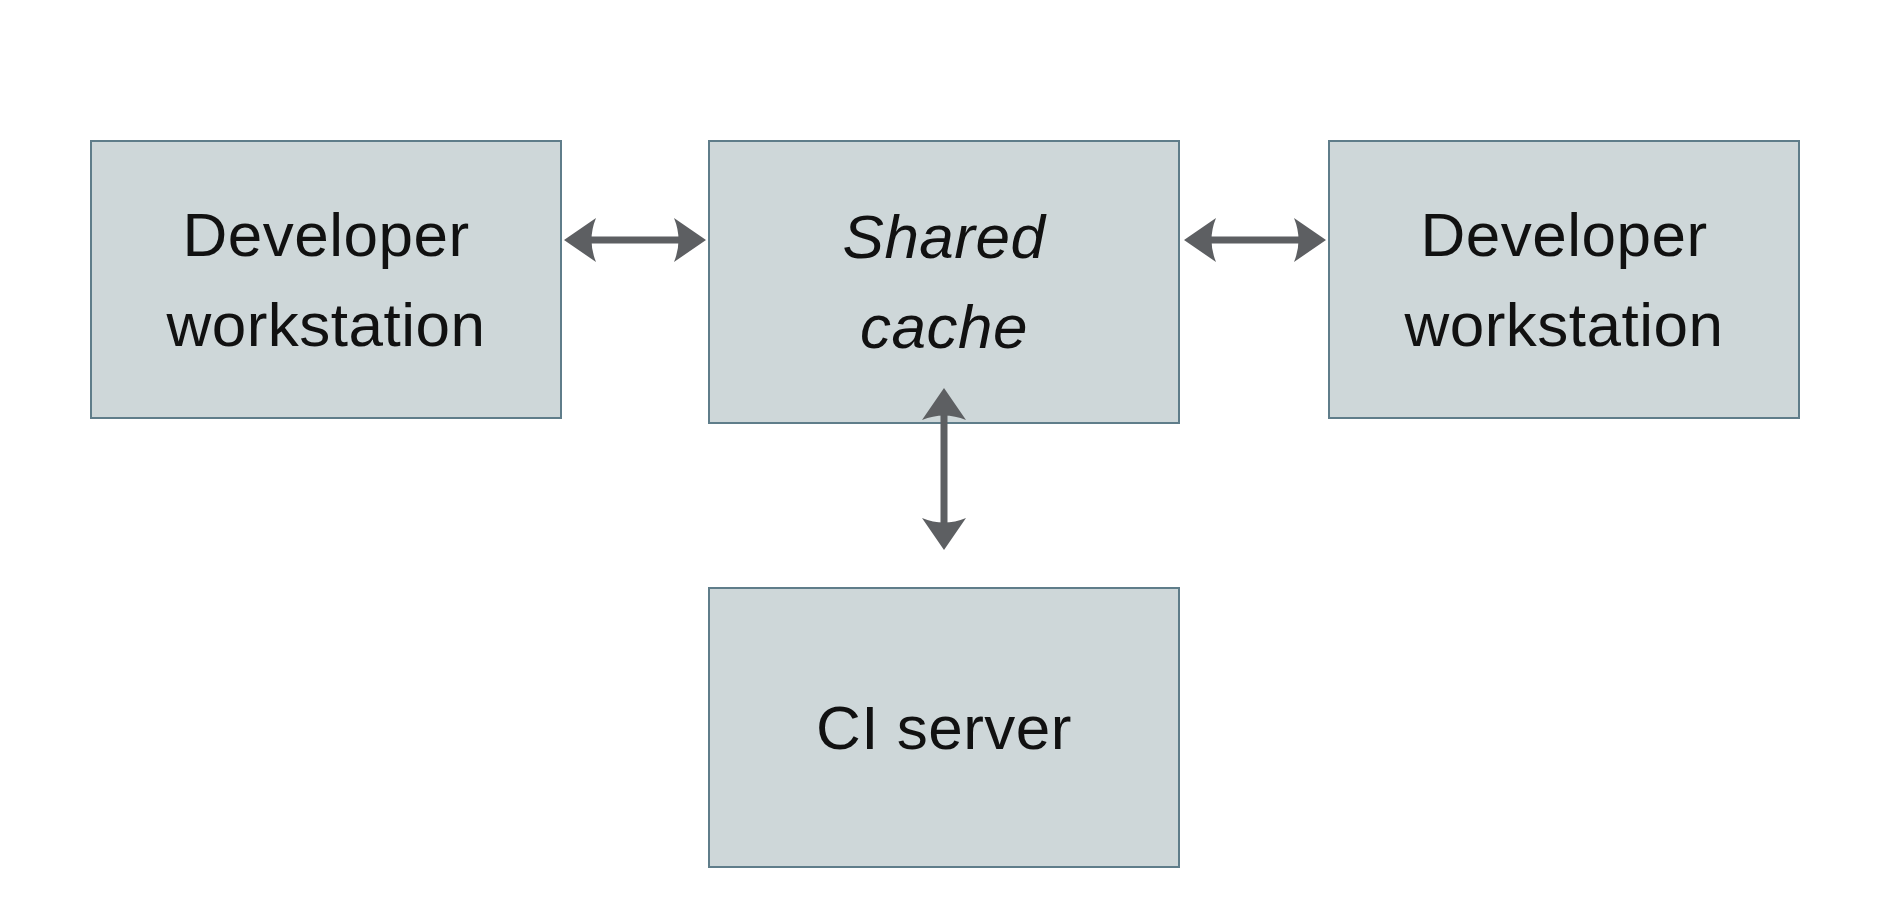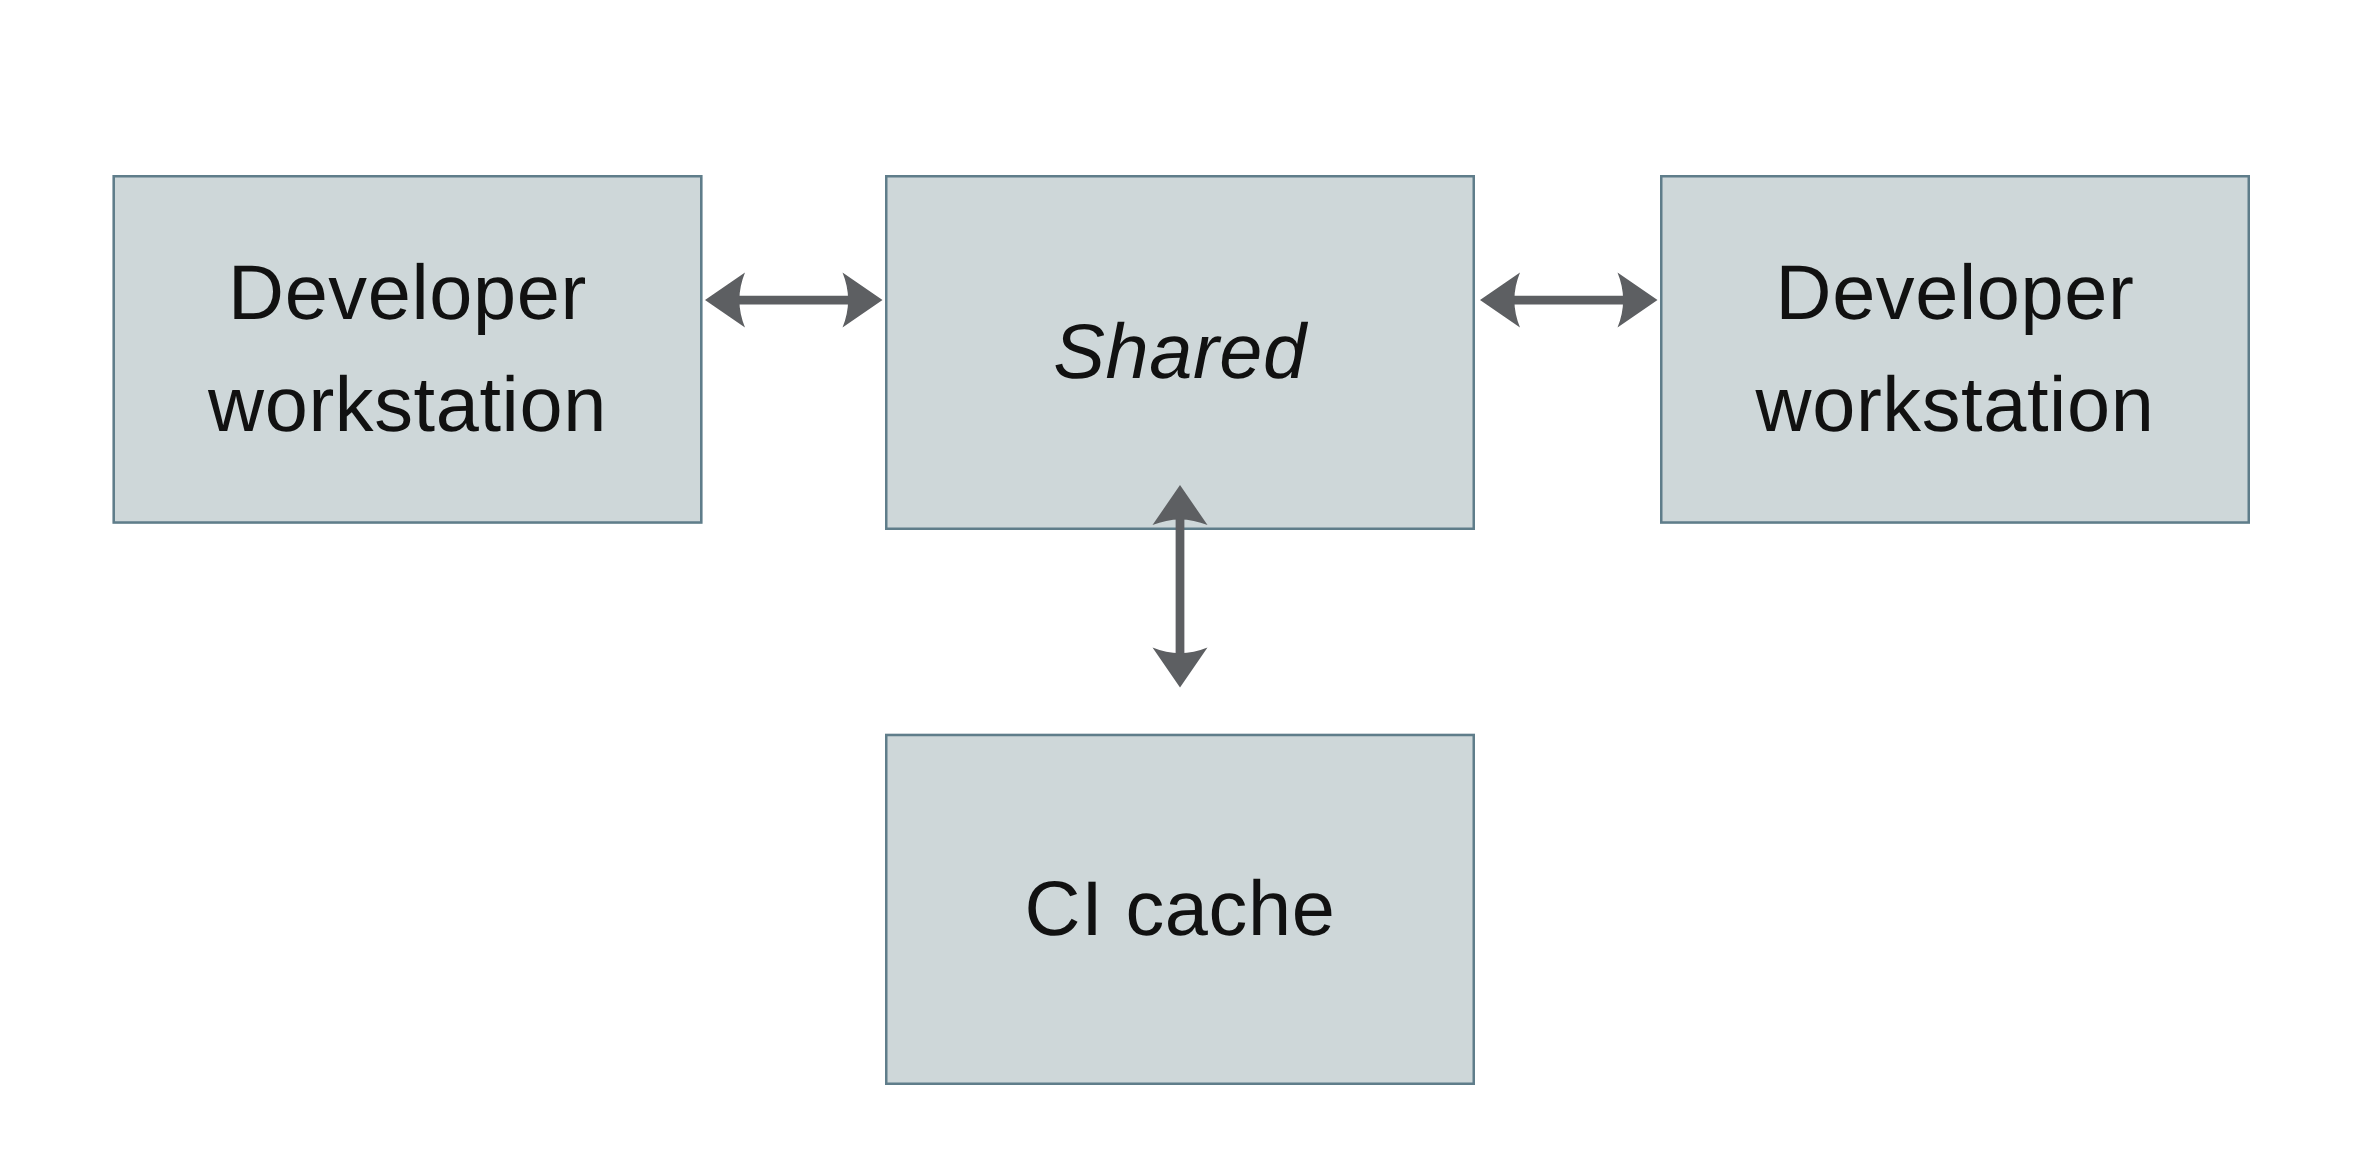--- a/index.html
+++ b/index.html
@@ -49,29 +49,30 @@
 
 <div class="canvas">
 
   <div class="node node-dev-left">
     <span>Developer</span>
     <span>workstation</span>
   </div>
 
   <div class="node node-cache">
     <span>Shared</span>
+    <span>cache</span>
   </div>
 
   <div class="node node-dev-right">
     <span>Developer</span>
     <span>workstation</span>
   </div>
 
   <div class="node node-ci">
-    <span>CI cache</span>
+    <span>CI server</span>
   </div>
 
   <div class="edge edge-left">
     <svg viewBox="0 0 146 70">
       <line x1="22" y1="35" x2="124" y2="35" stroke-width="7" stroke="#5d5f62"></line>
       <path d="M2,35 L34,13 Q25,35 34,57 Z" fill="#5d5f62"></path>
       <path d="M144,35 L112,13 Q121,35 112,57 Z" fill="#5d5f62"></path>
     </svg>
   </div>
 

